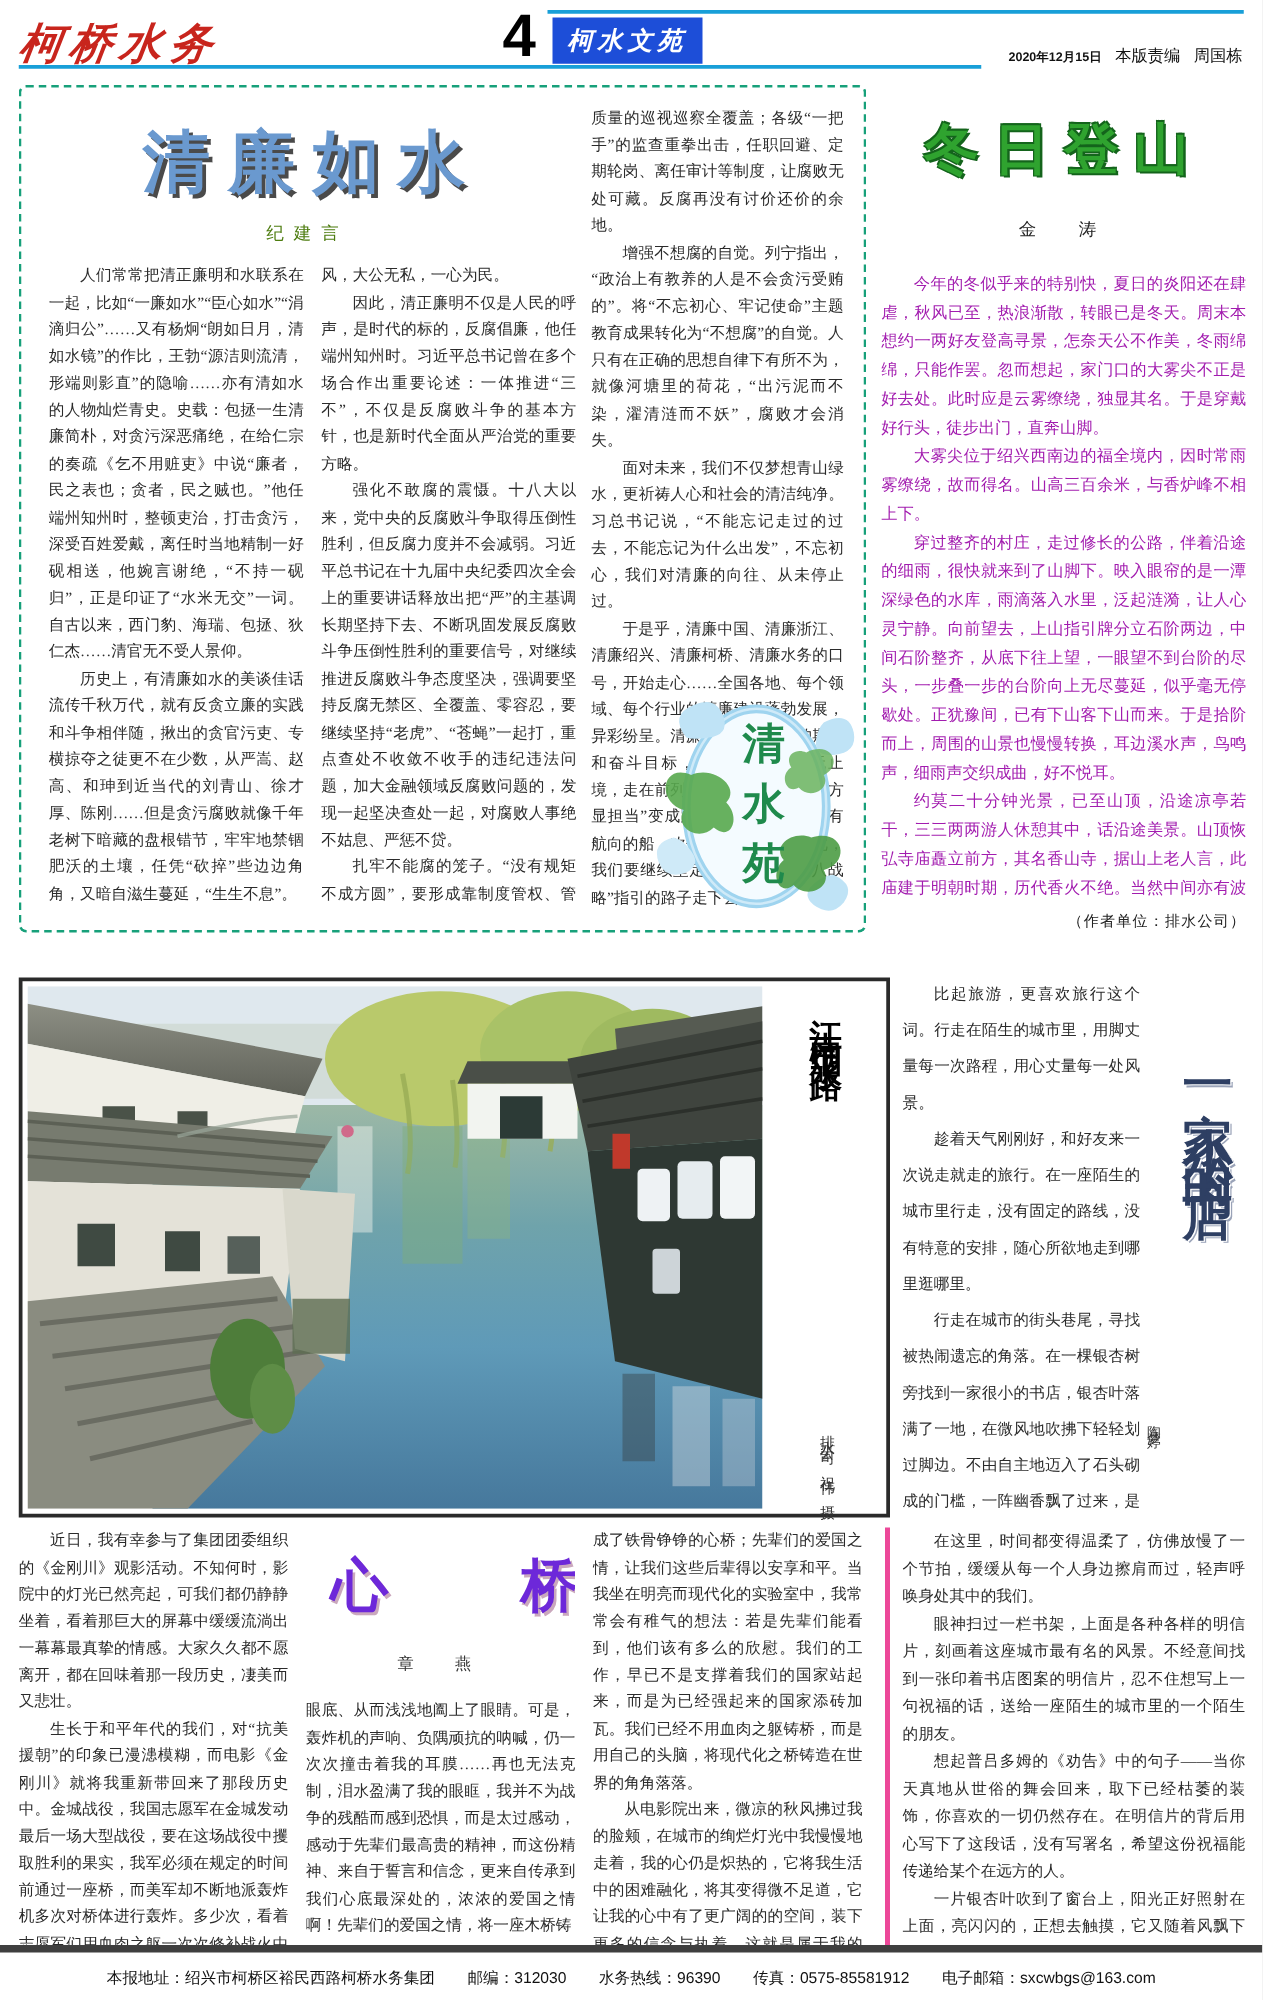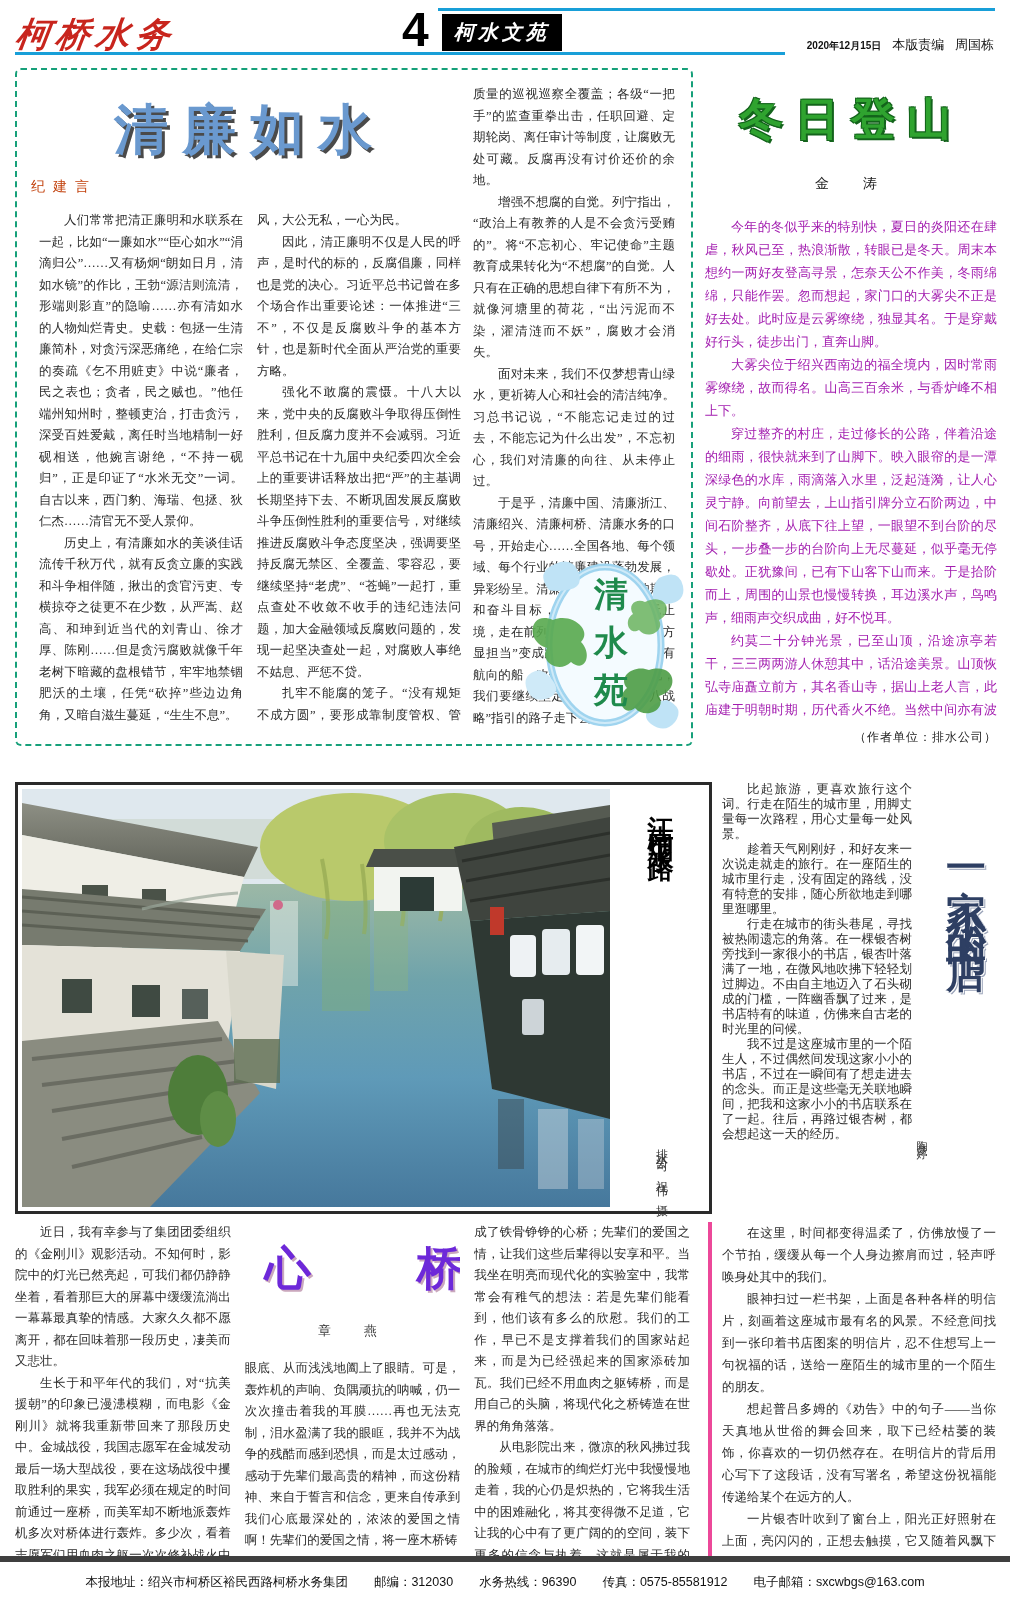--- a/index.html
+++ b/index.html
@@ -6,40 +6,40 @@
   #page{position:relative;width:1010px;height:1600px;margin:0 auto;background:#ffffff;
         font-family:"Liberation Serif","DejaVu Serif",serif;color:#222;overflow:hidden;}
   [data-name]{box-sizing:border-box;}
 
   
   .hdr-logo{position:absolute;left:16px;top:12px;font-size:34px;font-weight:bold;font-style:italic;
             color:#c8251d;letter-spacing:6px;transform:skewX(-8deg);}
   .hdr-pagenum{position:absolute;left:402px;top:2px;font-size:48px;font-weight:bold;color:#000;
                font-family:"Liberation Sans",sans-serif;}
   .hdr-topline{position:absolute;left:438px;top:8px;width:557px;height:3px;background:#189fd8;}
-  .hdr-secbox{position:absolute;left:442px;top:14px;background:#000000;color:#fff;font-weight:bold;
+  .hdr-secbox{position:absolute;left:442px;top:14px;background:#1d4ed8;color:#fff;font-weight:bold;
               font-size:20px;letter-spacing:4px;padding:5px 12px;font-style:italic;}
   .hdr-right{position:absolute;right:16px;top:36px;font-size:13px;color:#111;
              font-family:"Liberation Sans",sans-serif;white-space:nowrap;}
   .hdr-right b{font-size:10px;}
   .hdr-botline{position:absolute;left:15px;top:52px;width:770px;height:3px;background:#189fd8;}
 
   
   .para{margin:0;text-indent:2em;font-size:12.5px;line-height:21.5px;text-align:justify;color:#2b2b2b;}
   .cont{font-size:12.5px;line-height:21.5px;text-align:justify;color:#2b2b2b;}
   .attribution{font-size:12px;text-align:right;margin-top:8px;color:#222;letter-spacing:1px;}
 
   
   .box1{position:absolute;left:15px;top:68px;width:678px;height:678px;border:2px dashed #17a07a;
         border-radius:6px;background:#fff;}
   .a1-title{position:absolute;left:18px;top:24px;width:430px;text-align:center;font-size:54px;
             font-weight:bold;color:#6a99cf;letter-spacing:14px;
             text-shadow:3px 3px 0 #4a4a4a;white-space:nowrap;}
-  .a1-author{position:absolute;left:14px;top:108px;width:430px;font-size:14px;
-             letter-spacing:8px;color:#c2410c;}
+  .a1-author{position:absolute;left:14px;top:108px;width:430px;text-align:center;font-size:14px;
+             letter-spacing:8px;color:#4d7c0f;}
   .a1-col{position:absolute;overflow:hidden;}
   .a1-col1{left:22px;top:140px;width:204px;height:512px;}
   .a1-col2{left:240px;top:140px;width:204px;height:512px;}
   .a1-col3{left:456px;top:14px;width:202px;height:642px;}
   .badge{position:absolute;right:4px;bottom:4px;width:168px;height:190px;}
 
   
   .box2{position:absolute;left:705px;top:68px;width:292px;height:678px;display:flex;flex-direction:column;}
   .a2-title{text-align:center;font-size:44px;font-weight:bold;color:#2fa32f;letter-spacing:12px;
             margin-top:22px;white-space:nowrap;
@@ -55,21 +55,21 @@
   .photo-side{position:relative;flex:1;}
   .photo-caption{position:absolute;left:50%;transform:translateX(-50%);top:10px;
                  writing-mode:vertical-rl;font-family:"Liberation Sans",sans-serif;
                  font-size:26px;font-weight:bold;letter-spacing:10px;color:#000;}
   .photo-credit{position:absolute;left:50%;transform:translateX(-50%);bottom:12px;
                 writing-mode:vertical-rl;font-size:12px;letter-spacing:4px;color:#333;}
 
   
   .a3-upper{position:absolute;left:722px;top:782px;width:274px;height:432px;display:flex;}
   .a3-text{flex:1;overflow:hidden;}
-  .a3-text .para{font-size:12.5px;line-height:15px;}
+  .a3-text .para{font-size:12.5px;line-height:29px;font-family:Liberation Mono, monospace;}
   .a3-authorcol{width:24px;position:relative;}
   .a3-author{position:absolute;bottom:70px;left:2px;writing-mode:vertical-rl;font-size:11px;
              letter-spacing:4px;color:#333;}
   .a3-titlecol{width:60px;position:relative;}
   .a3-title{position:absolute;top:64px;left:50%;transform:translateX(-50%);writing-mode:vertical-rl;
             font-size:40px;font-weight:bold;color:#2e3f63;letter-spacing:12px;
             text-shadow:1px 1px 0 #fff,2px 2px 0 #9aa3b8;}
   .a3-lower{position:absolute;left:722px;top:1222px;width:274px;height:338px;overflow:hidden;}
   .a3-lower .para{font-size:12.5px;line-height:22px;}
 
@@ -109,21 +109,21 @@
   <div class="box1" data-name="article-qinglian-box">
     <div class="a1-title" data-name="article-qinglian-title">清廉如水</div>
     <div class="a1-author" data-name="article-qinglian-author">纪建言</div>
     <div class="a1-col a1-col1" data-name="article-qinglian-column-1">
         <p class="para" data-name="paragraph">人们常常把清正廉明和水联系在一起，比如“一廉如水”“臣心如水”“涓滴归公”……又有杨炯“朗如日月，清如水镜”的作比，王勃“源洁则流清，形端则影直”的隐喻……亦有清如水的人物灿烂青史。史载：包拯一生清廉简朴，对贪污深恶痛绝，在给仁宗的奏疏《乞不用赃吏》中说“廉者，民之表也；贪者，民之贼也。”他任端州知州时，整顿吏治，打击贪污，深受百姓爱戴，离任时当地精制一好砚相送，他婉言谢绝，“不持一砚归”，正是印证了“水米无交”一词。自古以来，西门豹、海瑞、包拯、狄仁杰……清官无不受人景仰。</p>
         <p class="para" data-name="paragraph">历史上，有清廉如水的美谈佳话流传千秋万代，就有反贪立廉的实践和斗争相伴随，揪出的贪官污吏、专横掠夺之徒更不在少数，从严嵩、赵高、和珅到近当代的刘青山、徐才厚、陈刚……但是贪污腐败就像千年老树下暗藏的盘根错节，牢牢地禁锢肥沃的土壤，任凭“砍捽”些边边角角，又暗自滋生蔓延，“生生不息”。</p>
       </div>
     <div class="a1-col a1-col2" data-name="article-qinglian-column-2">
       <div class="cont" data-name="continuation-text">风，大公无私，一心为民。</div>
       <div data-name="column-paragraphs">
-          <p class="para" data-name="paragraph">因此，清正廉明不仅是人民的呼声，是时代的标的，反腐倡廉，同样也是党的决心。习近平总书记曾在多个场合作出重要论述：一体推进“三不”，不仅是反腐败斗争的基本方针，也是新时代全面从严治党的重要方略。</p>
+          <p class="para" data-name="paragraph">因此，清正廉明不仅是人民的呼声，是时代的标的，反腐倡廉，他任端州知州时。习近平总书记曾在多个场合作出重要论述：一体推进“三不”，不仅是反腐败斗争的基本方针，也是新时代全面从严治党的重要方略。</p>
           <p class="para" data-name="paragraph">强化不敢腐的震慑。十八大以来，党中央的反腐败斗争取得压倒性胜利，但反腐力度并不会减弱。习近平总书记在十九届中央纪委四次全会上的重要讲话释放出把“严”的主基调长期坚持下去、不断巩固发展反腐败斗争压倒性胜利的重要信号，对继续推进反腐败斗争态度坚决，强调要坚持反腐无禁区、全覆盖、零容忍，要继续坚持“老虎”、“苍蝇”一起打，重点查处不收敛不收手的违纪违法问题，加大金融领域反腐败问题的，发现一起坚决查处一起，对腐败人事绝不姑息、严惩不贷。</p>
           <p class="para" data-name="paragraph">扎牢不能腐的笼子。“没有规矩不成方圆”，要形成靠制度管权、管事、管人的长效机制。依赖强力反腐彻查，近年来揪出了许多贪官，大快人心，腐败活动收敛但没有绝迹。杜甫有诗曰：“新松恨不高千尺，恶竹应须斩万竿。”腐败的本质是权力滥用，要加强对权力运行的制约和监督。以严格的执纪执法增强制度刚性，推动形成科学完备的制度体系、严格有效的监督体系。于是，高</p>
         </div>
     </div>
     <div class="a1-col a1-col3" data-name="article-qinglian-column-3">
       <div class="cont" data-name="continuation-text">质量的巡视巡察全覆盖；各级“一把手”的监查重拳出击，任职回避、定期轮岗、离任审计等制度，让腐败无处可藏。反腐再没有讨价还价的余地。</div>
       <div data-name="column-paragraphs">
           <p class="para" data-name="paragraph">增强不想腐的自觉。列宁指出，“政治上有教养的人是不会贪污受贿的”。将“不忘初心、牢记使命”主题教育成果转化为“不想腐”的自觉。人只有在正确的思想自律下有所不为，就像河塘里的荷花，“出污泥而不染，濯清涟而不妖”，腐败才会消失。</p>
           <p class="para" data-name="paragraph">面对未来，我们不仅梦想青山绿水，更祈祷人心和社会的清洁纯净。习总书记说，“不能忘记走过的过去，不能忘记为什么出发”，不忘初心，我们对清廉的向往、从未停止过。</p>
           <p class="para" data-name="paragraph">于是乎，清廉中国、清廉浙江、清廉绍兴、清廉柯桥、清廉水务的口号，开始走心……全国各地、每个领域、每个行业的清廉建设蓬勃发展，异彩纷呈。清廉是我们每个人的期望和奋斗目标，把“干在实处永无止境，走在前列要谋新篇，勇立潮头方显担当”变成踏踏实实的行为。没有航向的船，吹什么都是逆风，因此，我们要继续坚定不移地沿着“八八战略”指引的路子走下去。</p>

